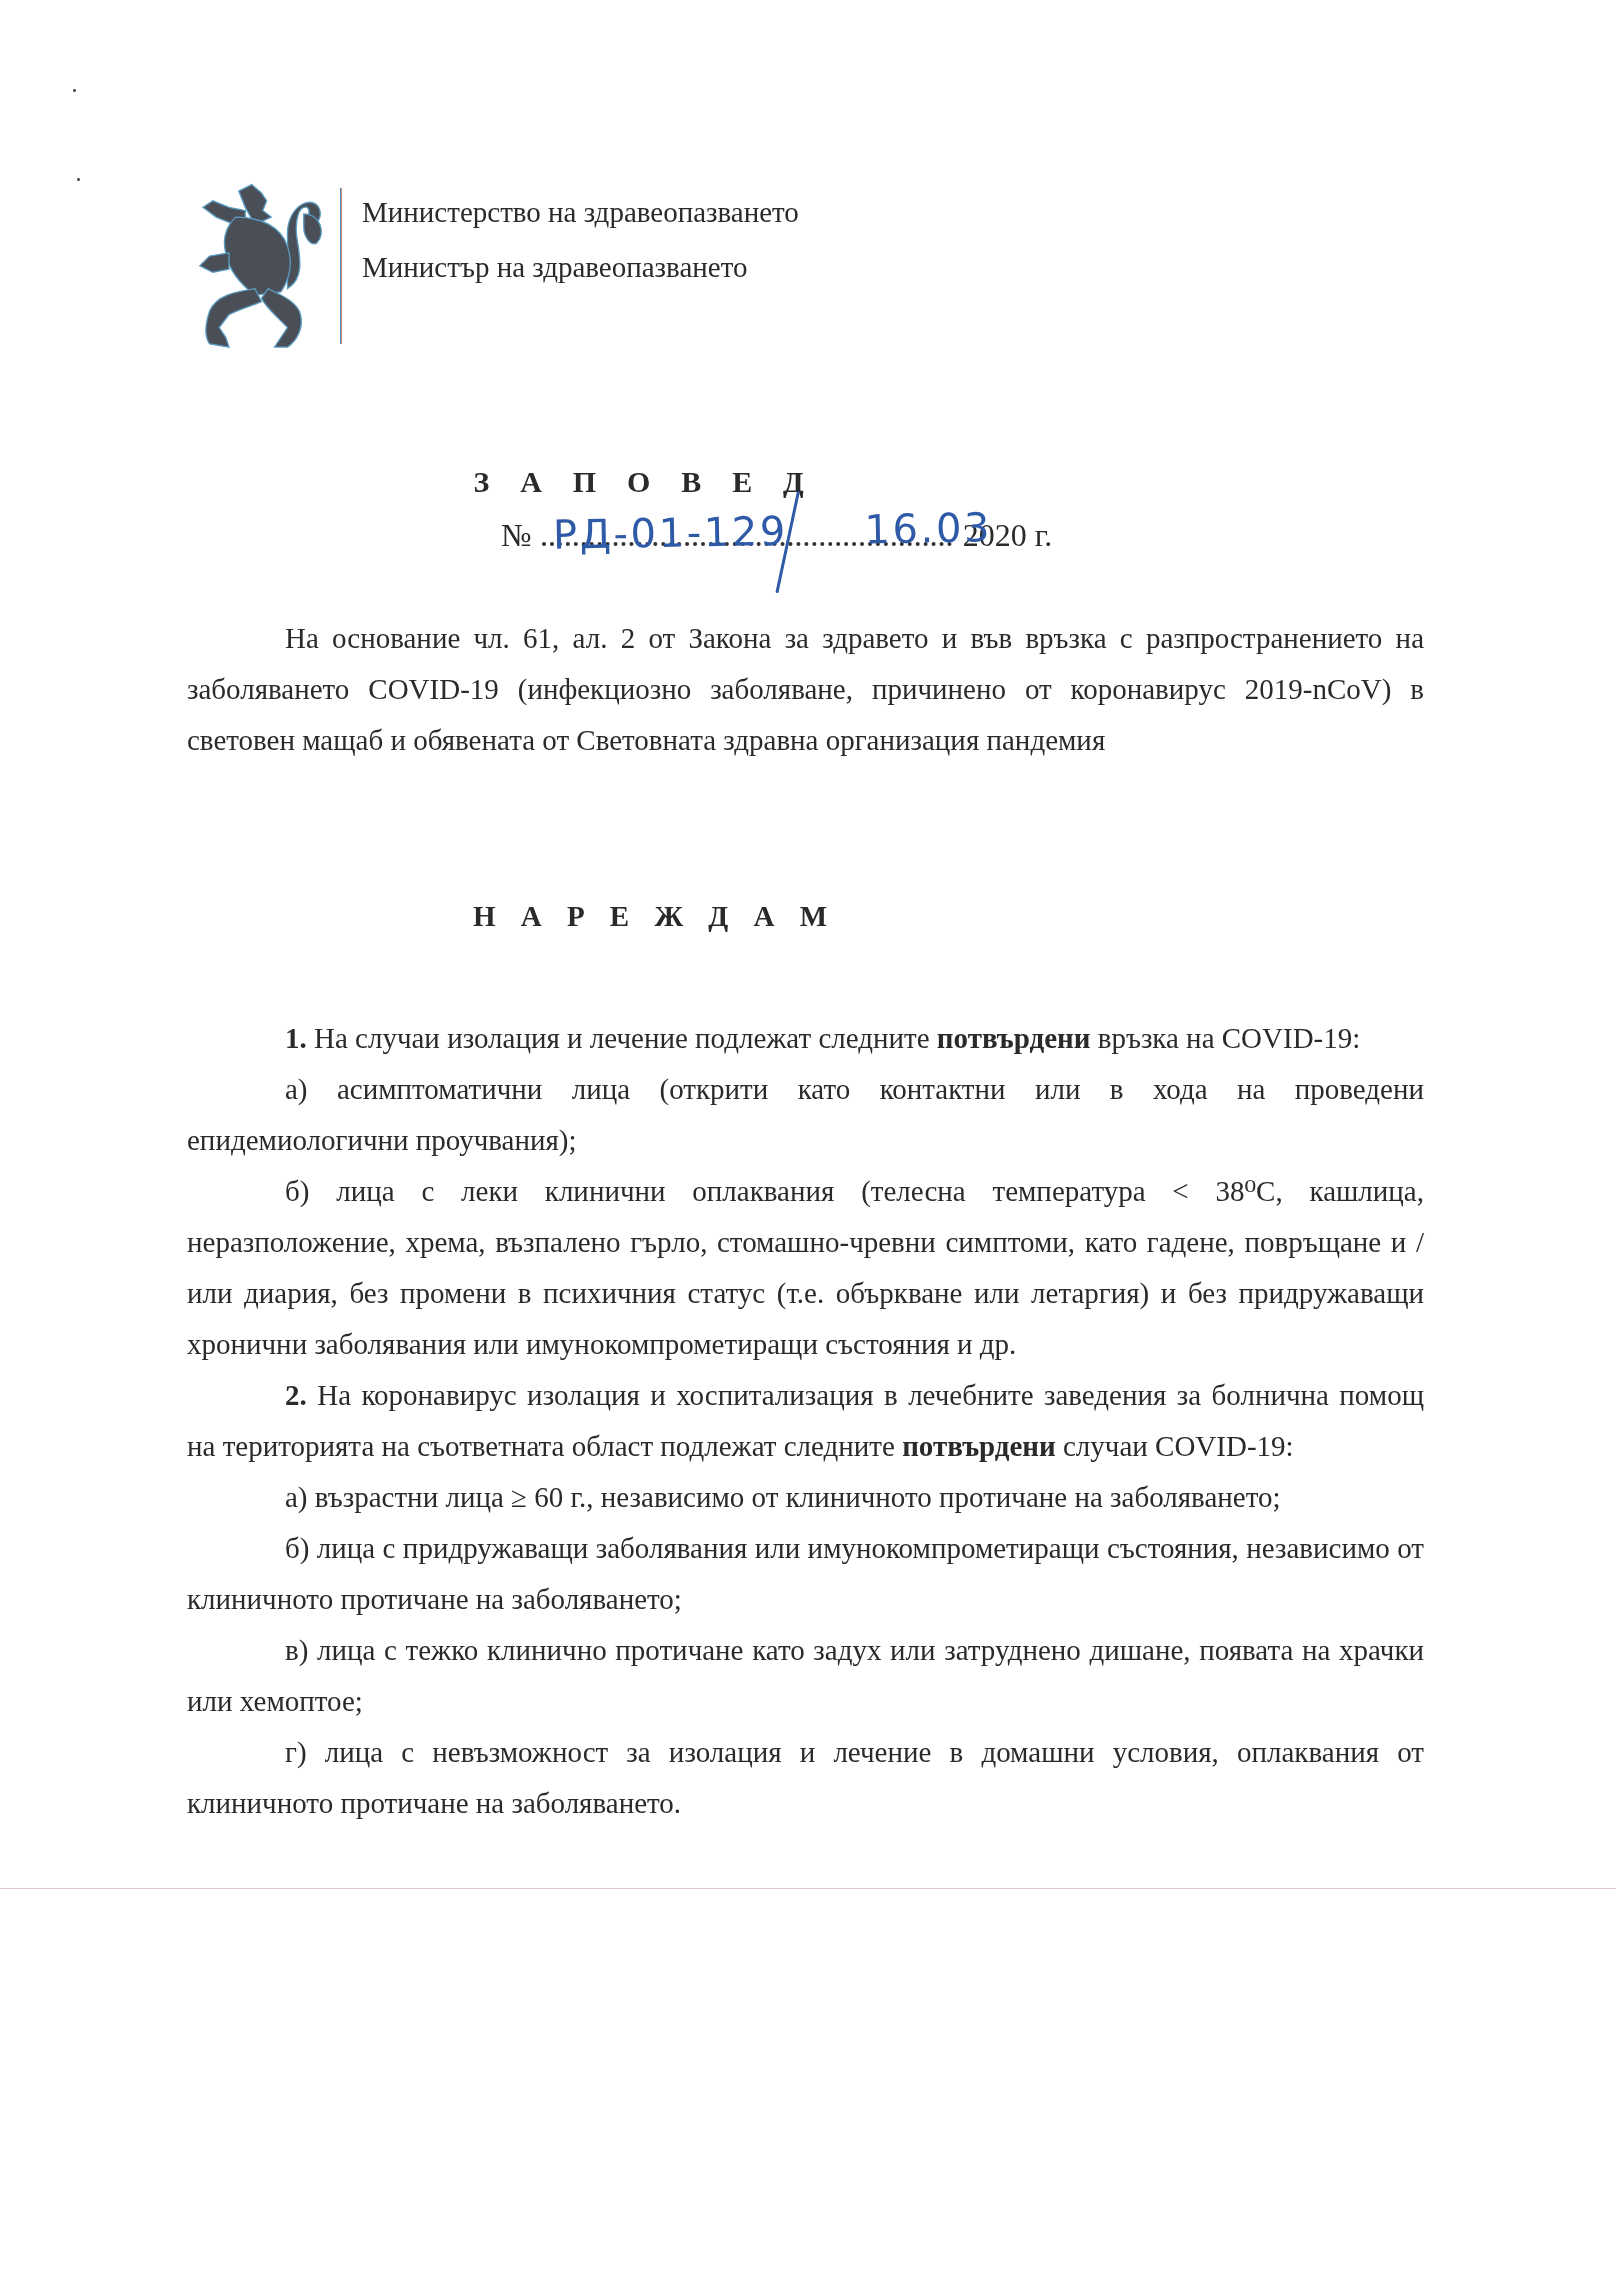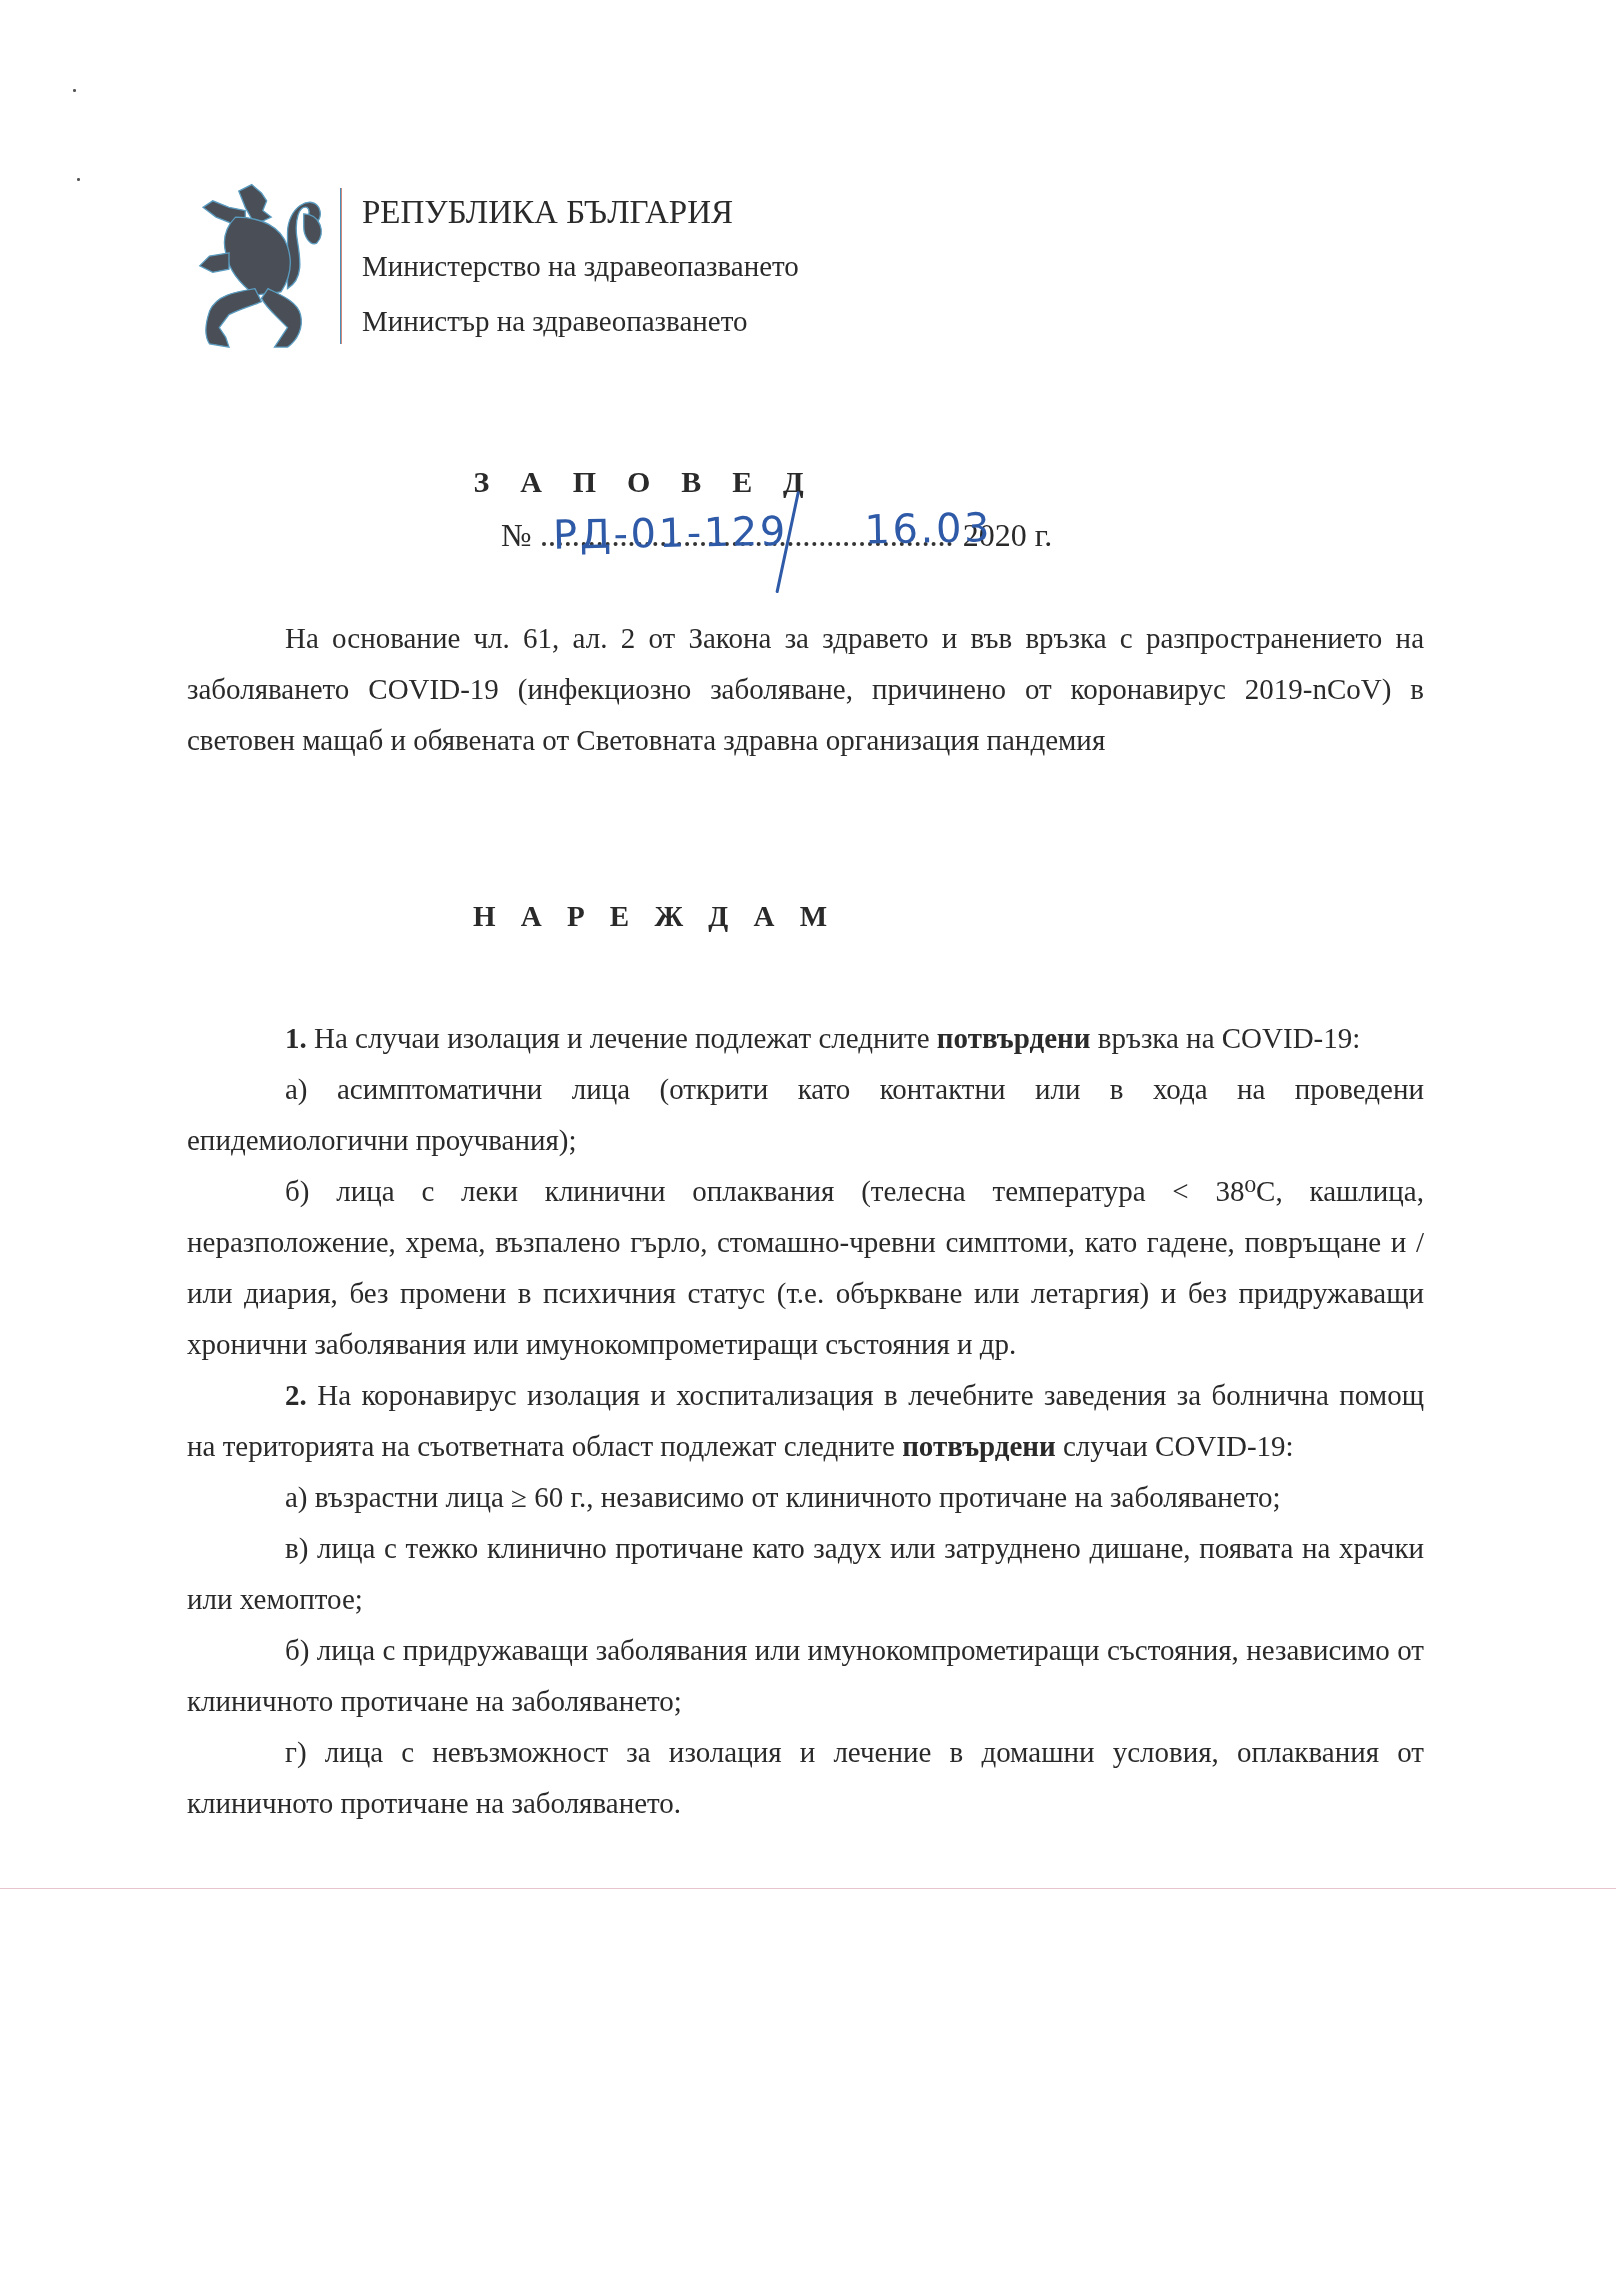--- a/index.html
+++ b/index.html
@@ -174,21 +174,20 @@
         <path d="M60 110 L30 115 L15 130 L35 140 L60 135 Z"></path>
 
         <path d="M100 165 C70 170, 40 175, 30 200 C25 215, 20 235, 30 250 L60 255 L55 240 L45 225 L60 205 C80 195, 100 190, 110 185 Z"></path>
 
         <path d="M120 165 C140 175, 165 185, 170 205 C175 225, 165 245, 150 255 L130 255 L140 240 L150 225 L135 210 C125 200, 115 190, 110 180 Z"></path>
       </g>
     </svg>
   </div>
   <div class="header-rule"></div>
   <div class="header-text">
-    <div class="line1">РЕПУБЛИКА БЪЛГАРИЯ</div>
     <div class="line2">Министерство на здравеопазването</div>
     <div class="line3">Министър на здравеопазването</div>
   </div>
 </div>
 
 <div class="title">З А П О В Е Д</div>
 
 <div class="order-number-line">
   <span>№</span>
   <span class="dots"></span>
@@ -217,19 +216,19 @@
   <p class="sub">а) асимптоматични лица (открити като контактни или в хода на проведени епидемиологични проучвания);</p>
   <p class="sub">б) лица с леки клинични оплаквания (телесна температура &lt; 38⁰С, кашлица, неразположение, хрема, възпалено гърло, стомашно-чревни симптоми, като гадене, повръщане и /или диария, без промени в психичния статус (т.е. объркване или летаргия) и без придружаващи хронични заболявания или имунокомпрометиращи състояния и др.</p>
 
   <p class="para">
     <b>2.</b>
     <span>На коронавирус изолация и хоспитализация в лечебните заведения за болнична помощ на територията на съответната област подлежат следните</span>
     <b>потвърдени</b>
     <span>случаи COVID-19:</span>
   </p>
   <p class="sub">а) възрастни лица ≥ 60 г., независимо от клиничното протичане на заболяването;</p>
+  <p class="sub">б) лица с придружаващи заболявания или имунокомпрометиращи състояния, независимо от клиничното протичане на заболяването;</p>
   <p class="sub">в) лица с тежко клинично протичане като задух или затруднено дишане, появата на храчки или хемоптое;</p>
-  <p class="sub">б) лица с придружаващи заболявания или имунокомпрометиращи състояния, независимо от клиничното протичане на заболяването;</p>
   <p class="sub">г) лица с невъзможност за изолация и лечение в домашни условия, оплаквания от клиничното протичане на заболяването.</p>
 </div>
 
 <div class="scan-line" style="top:1888px;"></div>
 
 
 </body></html>

